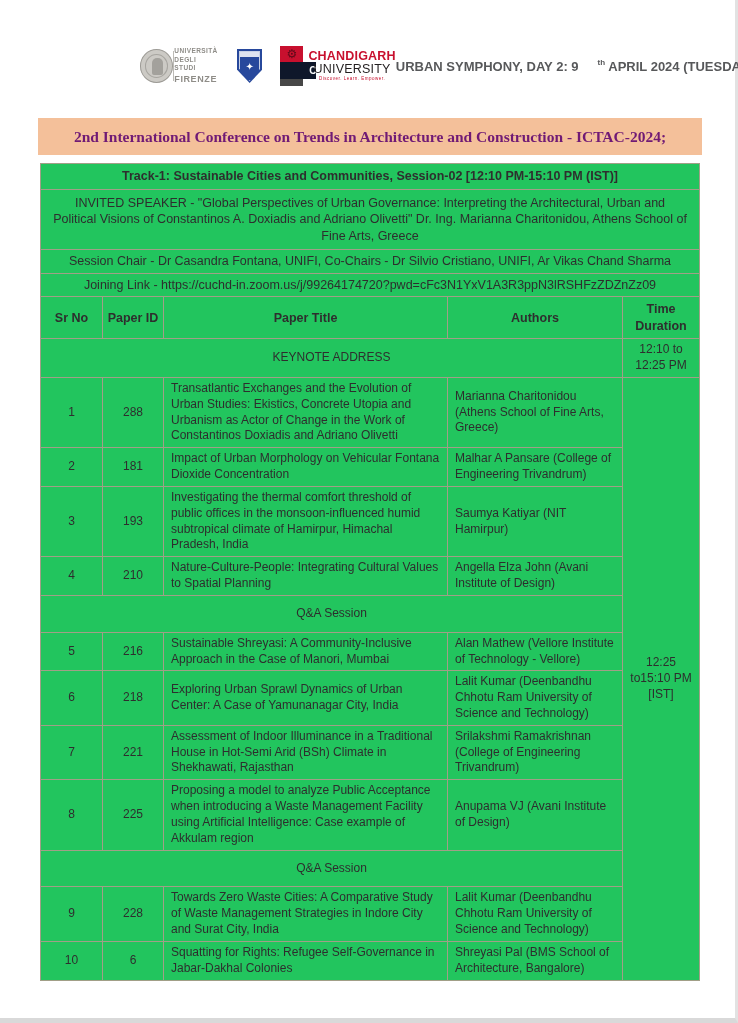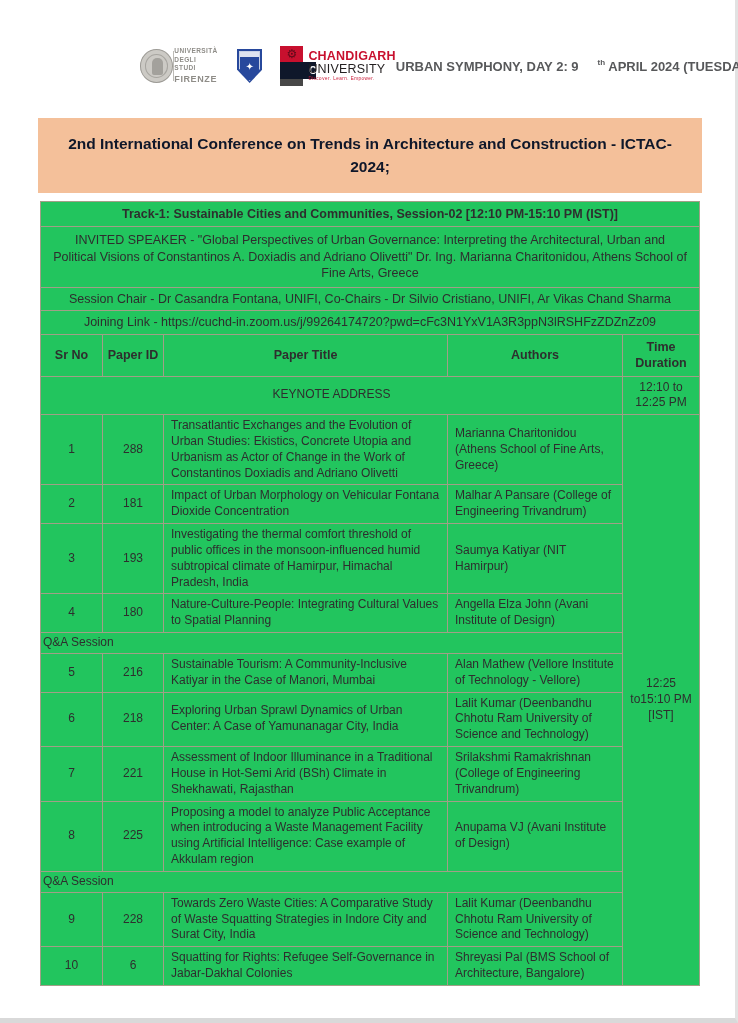--- a/index.html
+++ b/index.html
@@ -59,39 +59,39 @@
     background:rgba(255,255,255,.85);
   }
 
   .logo-cu { display:flex; align-items:center; gap:5px; }
   .cu-mark { width:23px; height:40px; background:#c8102e; display:flex; flex-direction:column; }
   .cu-gear { height:16px; display:flex; align-items:center; justify-content:center;
              color:#5e0a19; font-size:12px; line-height:1; }
   .cu-initials { flex:1; display:flex; align-items:center; justify-content:center;
                  color:#ffffff; font-weight:bold; font-size:10px; background:#0f172a;padding-left:36px; }
   .cu-band { height:7px; background:#474747; }
-  .cu-text { line-height:1.02; }
+  .cu-text { line-height:1.02;text-align:center; }
   .cu-name1 { color:#c8102e; font-weight:bold; font-size:12.5px; letter-spacing:.2px; }
   .cu-name2 { color:#231f20; font-weight:normal; font-size:12.5px; letter-spacing:.2px; }
   .cu-tagline { color:#c8102e; font-size:4.5px; margin-top:2px; letter-spacing:.5px; }
 
   .date-banner { font-size:13px; font-weight:bold; color:#57585a; white-space:nowrap; }
   .date-banner .sup { font-size:8px; vertical-align:top; position:relative; top:-1px;padding-left:19px; }
 
   
   .title-banner {
     margin:28px 33px 8px 38px;
     background:#f4c09a;
-    padding:14px 14px;
+    padding:7px 14px;
     text-align:center;
-    font-family:Liberation Sans, sans-serif;
+    font-family:Liberation Serif, serif;
     font-weight:bold;
     font-size:15.5px;
     line-height:1.5;
-    color:#0f172a;
+    color:#701a75;
   }
 
   
   table.schedule {
     margin-left:40px;
     width:659px;
     border-collapse:collapse;
     table-layout:fixed;
     border:1px solid #8f8d78;
   }
@@ -104,21 +104,21 @@
     vertical-align:middle;
     color:#2e2e2e;
     word-wrap:break-word;
   }
   .schedule th { font-weight:bold; font-size:12.5px; text-align:center; padding:4px 2px; }
   .c { text-align:center; }
   .track-row td { font-weight:bold; font-size:12.5px; text-align:center; padding:4px 6px; }
   .speaker-row td { font-size:12.5px; text-align:center; padding:5px 12px; }
   .chair-row td, .link-row td { font-size:12.5px; text-align:center; padding:3px 6px; }
   .keynote-row td { text-align:center; }
-  .qa-row td { text-align:left; padding:2px; }
+  .qa-row td { text-align:center; padding:10px; }
   .time-cell { text-align:center; padding:3px 13px; }
 </style>
 </head>
 <body>
 
 <div class="page">
 
   <div class="header">
     <div class="logos">
 
@@ -209,33 +209,33 @@
       <td>Malhar A Pansare (College of Engineering Trivandrum)</td>
     </tr>
     <tr>
       <td class="c">3</td>
       <td class="c">193</td>
       <td>Investigating the thermal comfort threshold of public offices in the monsoon-influenced humid subtropical climate of Hamirpur, Himachal Pradesh, India</td>
       <td>Saumya Katiyar (NIT Hamirpur)</td>
     </tr>
     <tr>
       <td class="c">4</td>
-      <td class="c">180</td>
+      <td class="c">210</td>
       <td>Nature-Culture-People: Integrating Cultural Values to Spatial Planning</td>
       <td>Angella Elza John (Avani Institute of Design)</td>
     </tr>
 
     <tr class="qa-row">
       <td colspan="4">Q&amp;A Session</td>
     </tr>
 
     <tr>
       <td class="c">5</td>
       <td class="c">216</td>
-      <td>Sustainable Tourism: A Community-Inclusive Katiyar in the Case of Manori, Mumbai</td>
+      <td>Sustainable Shreyasi: A Community-Inclusive Approach in the Case of Manori, Mumbai</td>
       <td>Alan Mathew (Vellore Institute of Technology - Vellore)</td>
     </tr>
     <tr>
       <td class="c">6</td>
       <td class="c">218</td>
       <td>Exploring Urban Sprawl Dynamics of Urban Center: A Case of Yamunanagar City, India</td>
       <td>Lalit Kumar (Deenbandhu Chhotu Ram University of Science and Technology)</td>
     </tr>
     <tr>
       <td class="c">7</td>
@@ -250,21 +250,21 @@
       <td>Anupama VJ (Avani Institute of Design)</td>
     </tr>
 
     <tr class="qa-row">
       <td colspan="4">Q&amp;A Session</td>
     </tr>
 
     <tr>
       <td class="c">9</td>
       <td class="c">228</td>
-      <td>Towards Zero Waste Cities: A Comparative Study of Waste Squatting Strategies in Indore City and Surat City, India</td>
+      <td>Towards Zero Waste Cities: A Comparative Study of Waste Management Strategies in Indore City and Surat City, India</td>
       <td>Lalit Kumar (Deenbandhu Chhotu Ram University of Science and Technology)</td>
     </tr>
     <tr>
       <td class="c">10</td>
       <td class="c">6</td>
       <td>Squatting for Rights: Refugee Self-Governance in Jabar-Dakhal Colonies</td>
       <td>Shreyasi Pal (BMS School of Architecture, Bangalore)</td>
     </tr>
 
   </tbody>

